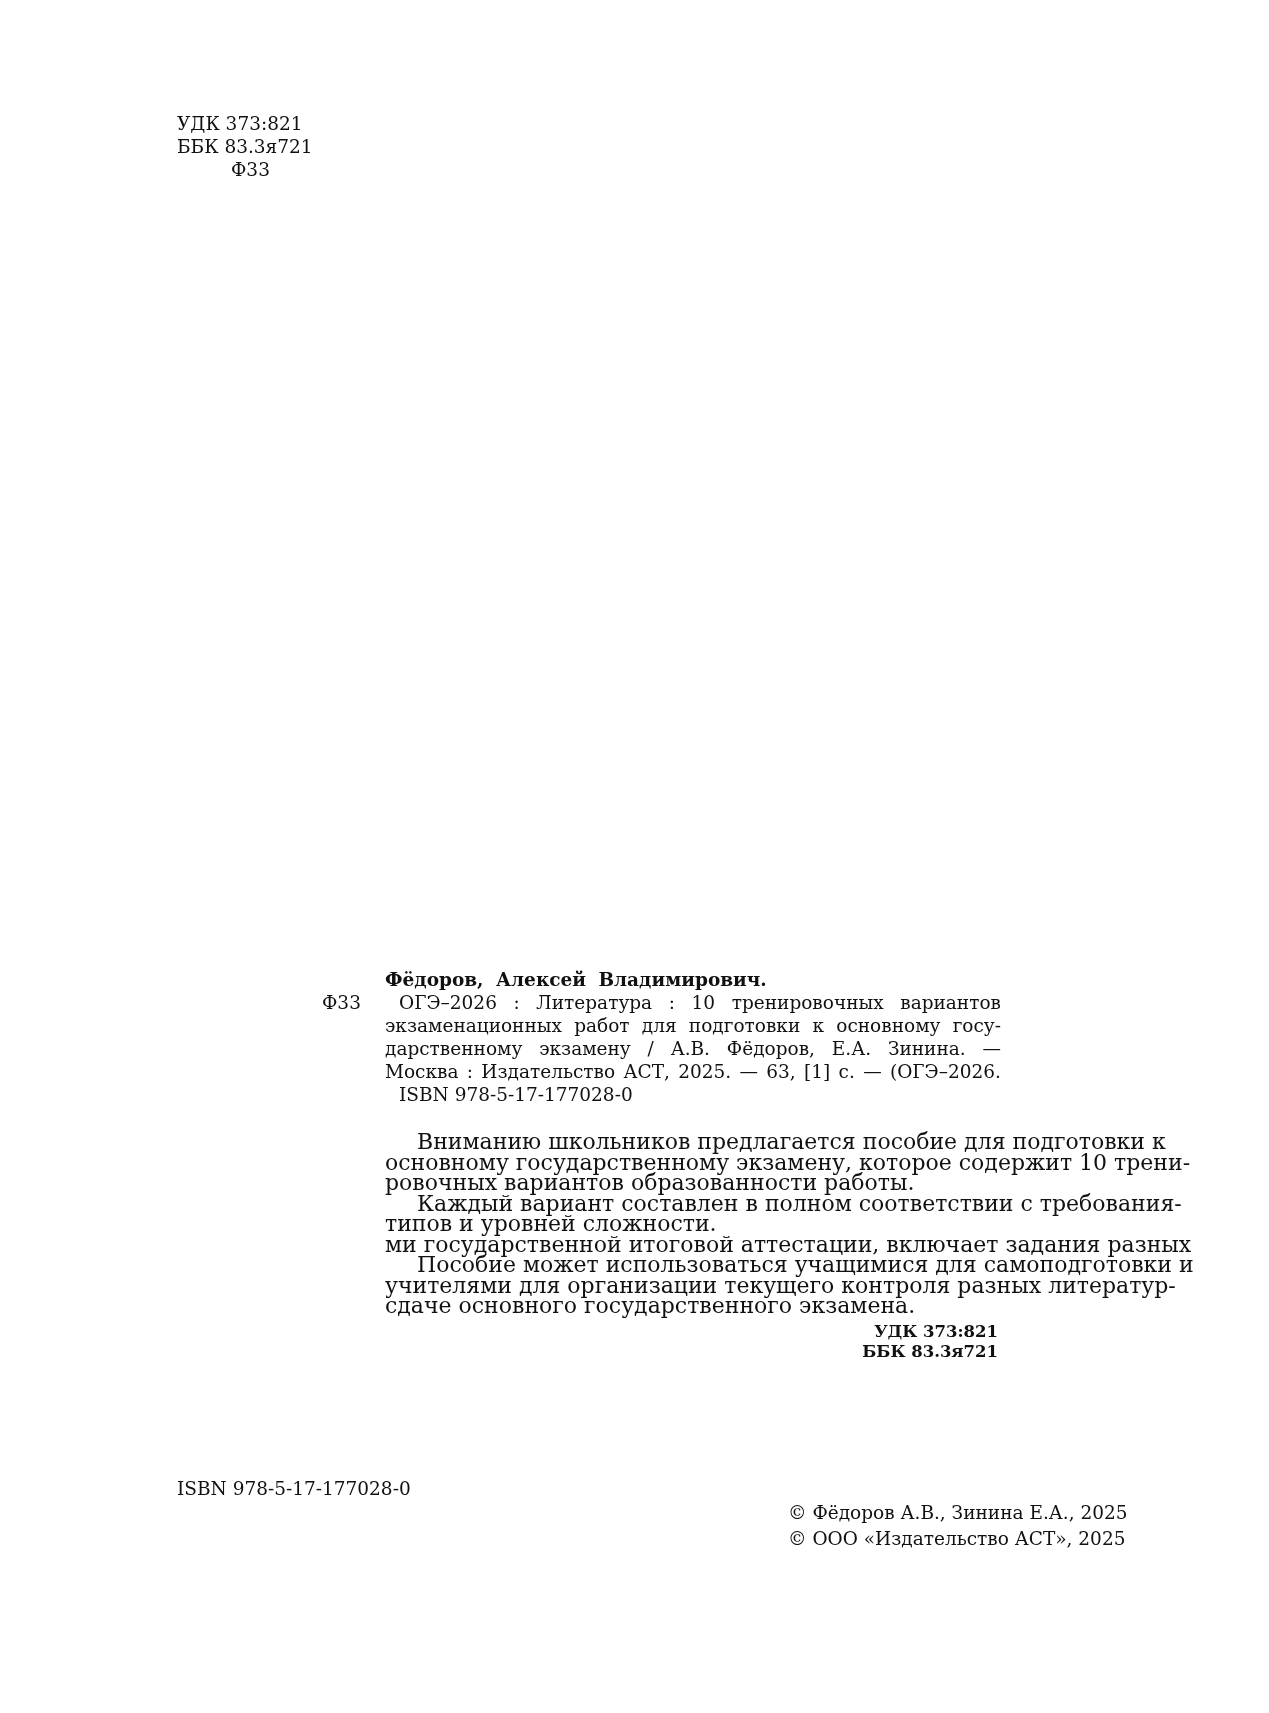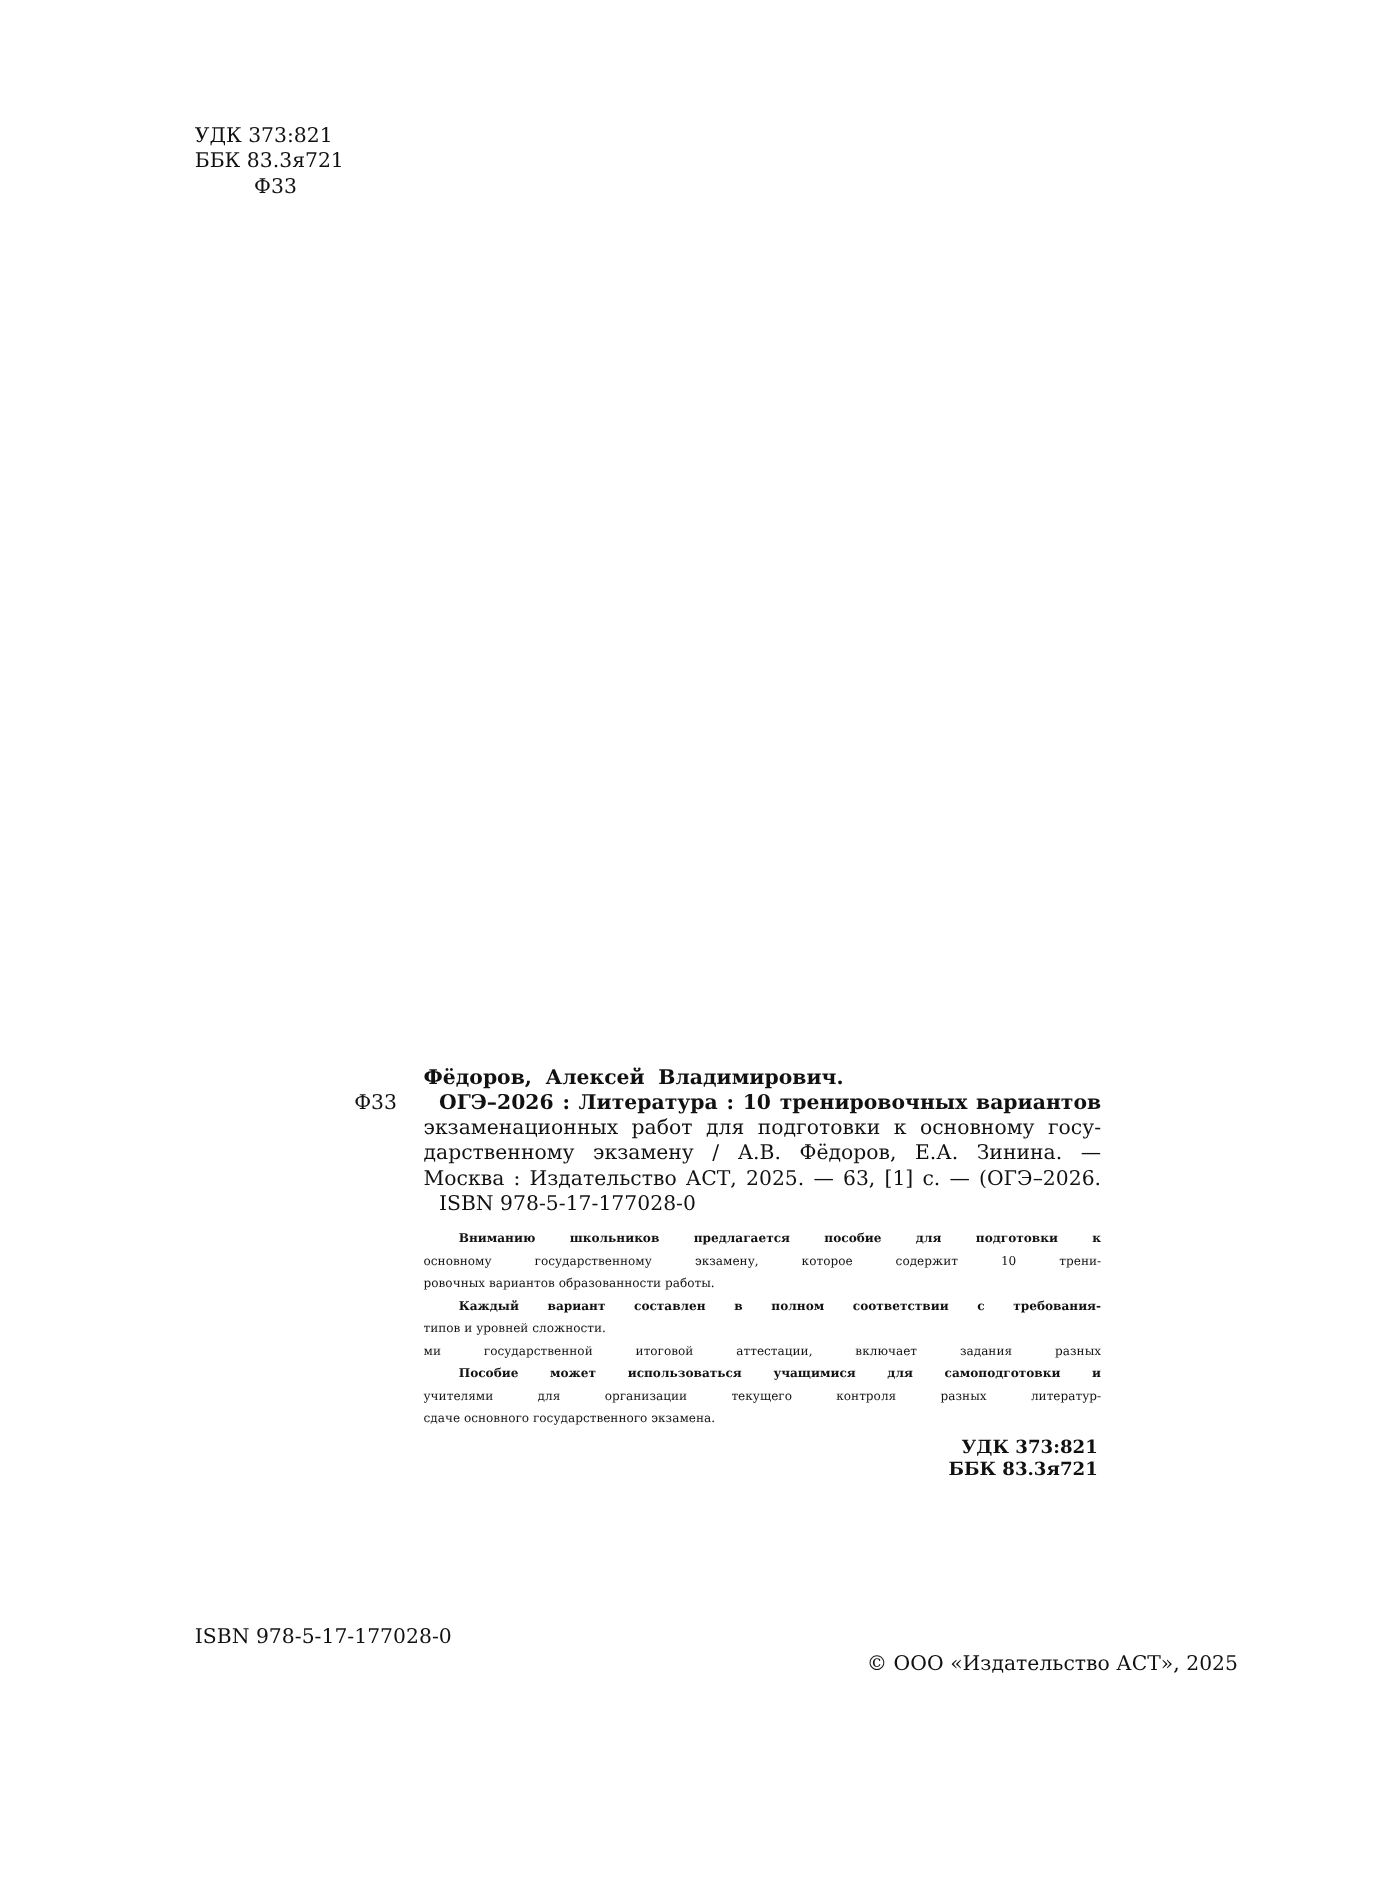--- a/index.html
+++ b/index.html
@@ -9,25 +9,25 @@
       color: #111111;
     }
     .abs { position: absolute; white-space: nowrap; }
     .top-codes { left: 177px; top: 112px; font-size: 18.5px; line-height: 23px; }
     .top-codes .indent { padding-left: 54px; }
 
     .card { position: absolute; left: 385px; top: 968px; width: 616px; font-size: 18.5px; line-height: 23px; }
     .card .author { font-weight: bold; word-spacing: 6px; }
     .card .fcode { position: absolute; left: -63px; top: 23px; }
     .card .body-line { text-align: justify; text-align-last: justify; white-space: nowrap; }
-    .card .first { padding-left: 14px; font-weight: bold; }
+    .card .first { padding-left: 14px; }
     .card .last { text-align-last: left; }
     .card .isbn { padding-left: 14px; }
 
-    .annot { margin-top: 10px; font-size: 11px; line-height: 20.5px; }
+    .annot { margin-top: 26px; font-size: 22px; line-height: 20.5px; }
     .annot .ln { text-align: justify; text-align-last: justify; white-space: nowrap; }
     .annot .ln.last { text-align-last: left; }
     .annot .ln.first { padding-left: 32px; }
 
     .classif { text-align: right; font-weight: bold; font-size: 16.5px; line-height: 20.5px; margin-top: 5px; padding-right: 3px; }
 
     .isbn-bottom { left: 177px; top: 1478px; font-size: 18.5px; }
     .copyright { left: 788px; top: 1500px; font-size: 18.5px; line-height: 26px; }
   </style>
 </head>
@@ -62,14 +62,15 @@
 
   <div class="classif">
     <div>УДК 373:821</div>
     <div>ББК 83.3я721</div>
   </div>
 </div>
 
 <div class="abs isbn-bottom">ISBN 978-5-17-177028-0</div>
 
 <div class="abs copyright">
+  <div>© Фёдоров А.В., Зинина Е.А., 2025</div>
   <div>© ООО «Издательство АСТ», 2025</div>
 </div>
 
 </body></html>

